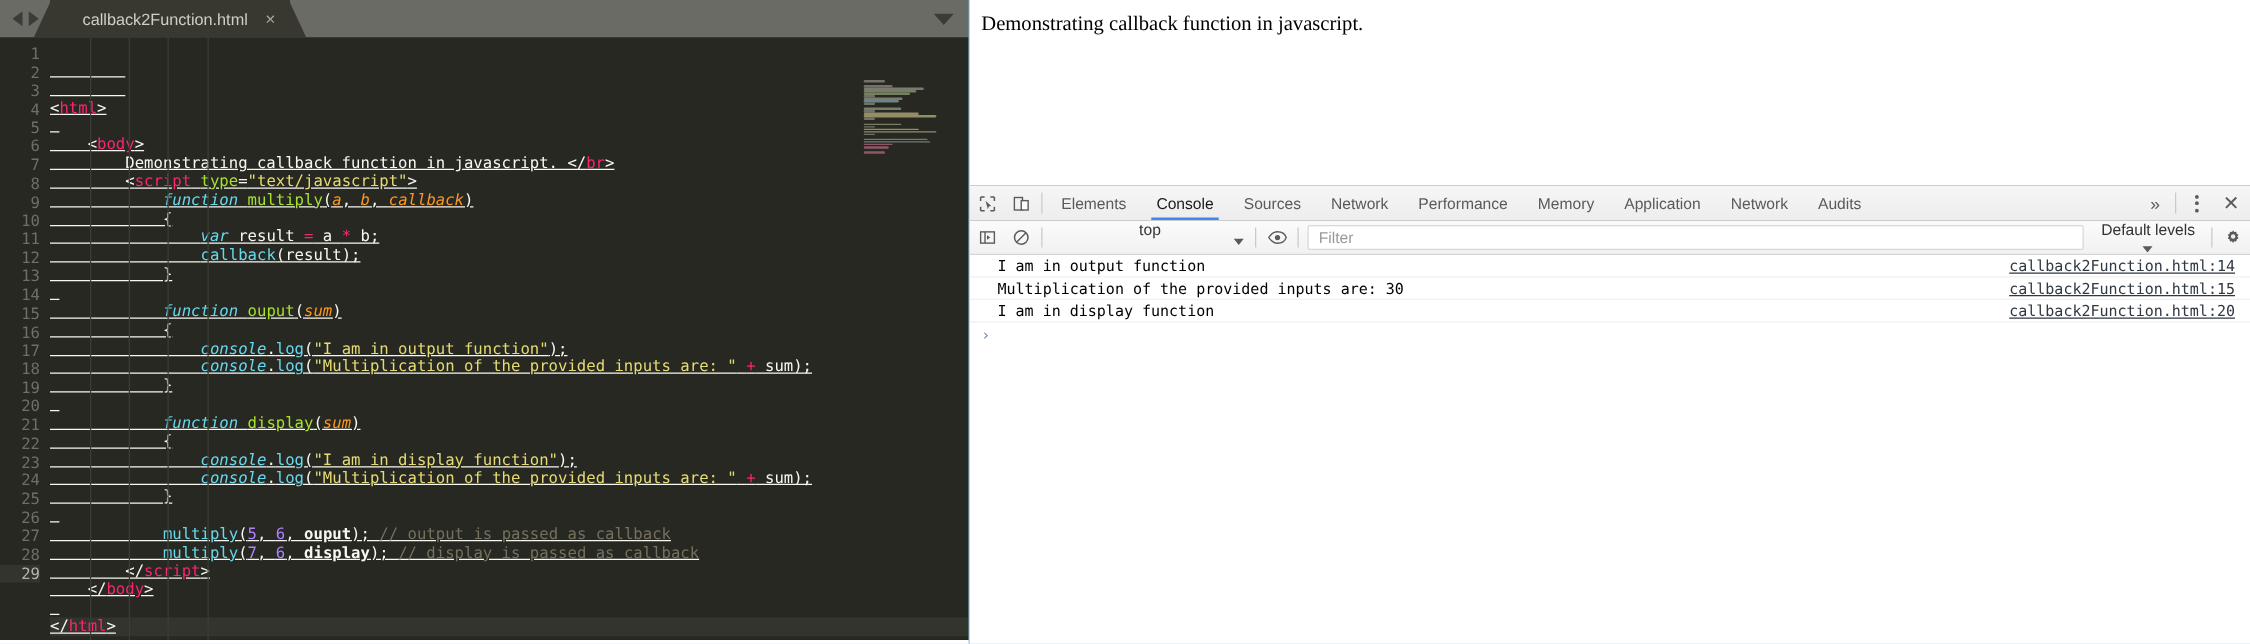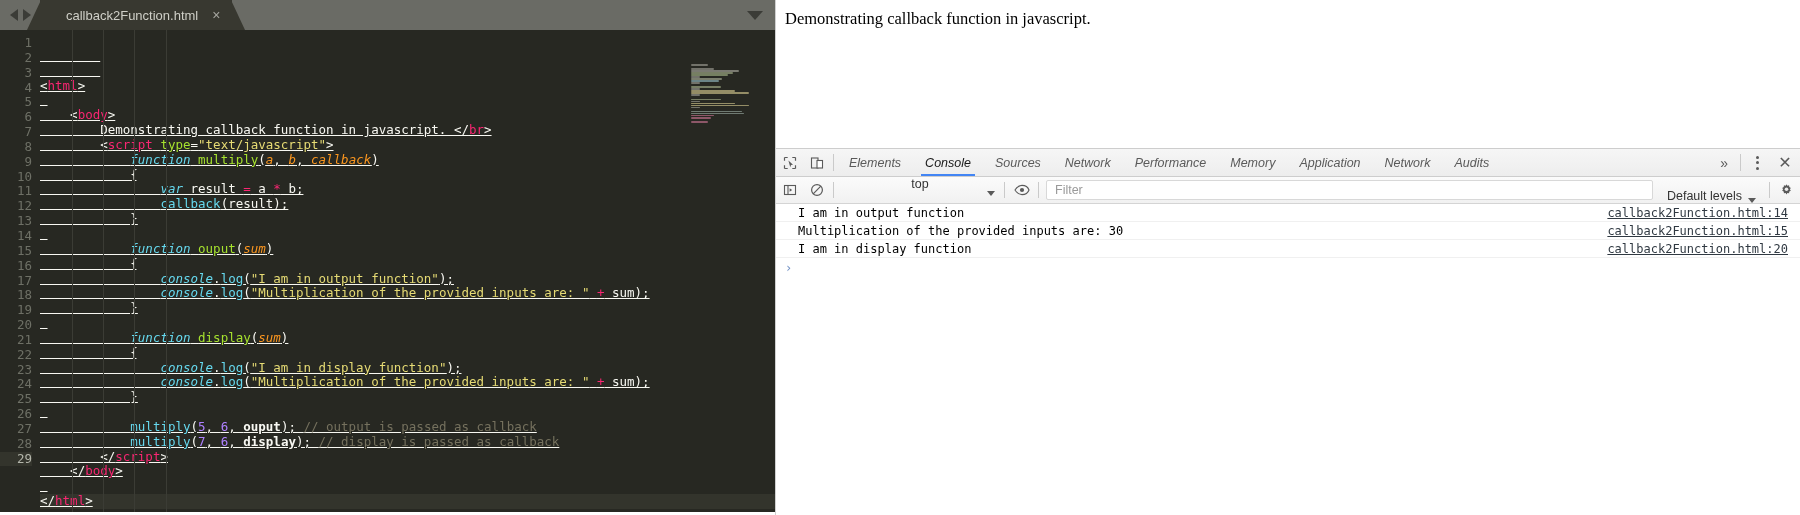--- a/index.html
+++ b/index.html
@@ -248,21 +248,20 @@
     width: 1px;
     background: #cacaca;
     margin: 5px 3px;
     flex: 0 0 1px;
   }
   .dt-tabs {
     display: flex;
     align-items: stretch;
     flex: 1 1 auto;
     overflow: hidden;
-    font-style: italic;
   }
   .dt-tab {
     padding: 0 12px;
     display: flex;
     align-items: center;
     color: #5a5a5a;
     white-space: nowrap;
     font-size: 12.5px;
     position: relative;
   }
@@ -346,25 +345,26 @@
     padding: 0 8px;
     color: #9a9a9a;
     background: #ffffff;
     border: 1px solid #d8d8d8;
     border-radius: 2px;
     margin: 3px 4px;
     min-width: 0;
   }
   .levels-select {
     display: flex;
-    align-items: flex-end;
+    align-items: center;
     padding: 0 10px;
     gap: 6px;
     color: #333;
     white-space: nowrap;
+    flex-direction: column;
   }
   .levels-select .caret-dn {
     width: 0; height: 0;
     border-left: 4.5px solid transparent;
     border-right: 4.5px solid transparent;
     border-top: 5px solid #5a5a5a;
   }
 
   .console-body {
     flex: 1 1 auto;

